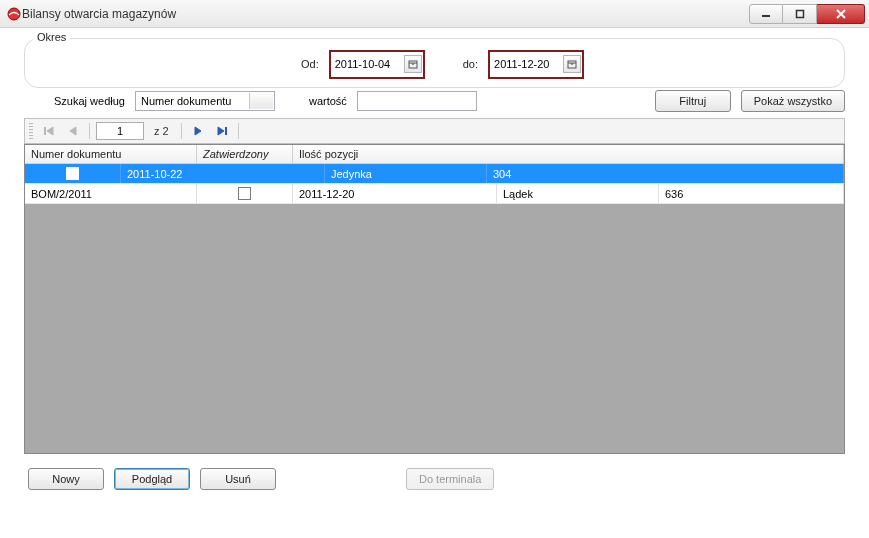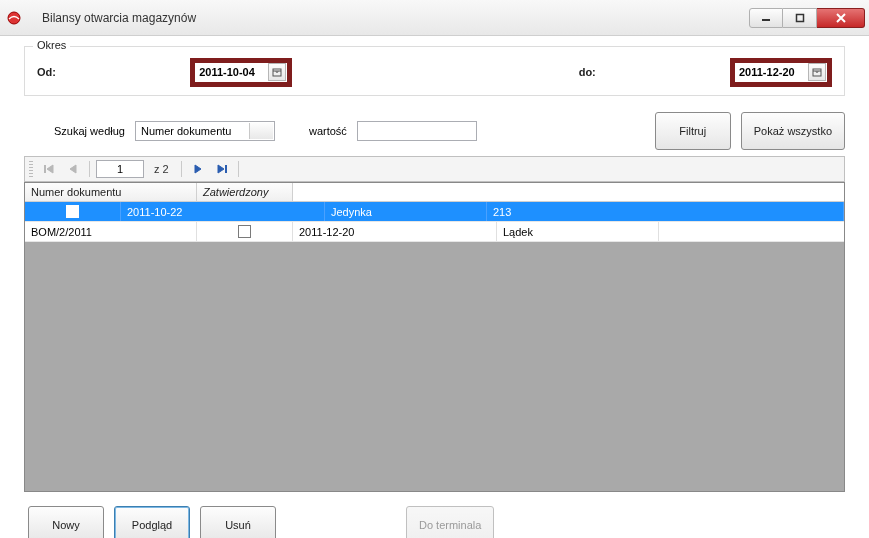--- a/index.html
+++ b/index.html
@@ -1,25 +1,25 @@
 <!DOCTYPE html>
 <html><head>
 <meta charset="utf-8">
 <style>
   * { box-sizing: border-box; }
   html, body { margin: 0; padding: 0; font-family: "Segoe UI", Tahoma, sans-serif; font-size: 11px; }
   body { background: #fff; width: 869px; height: 538px; overflow: hidden; }
 
   
   .titlebar {
-    height: 36px;
+    height: 28px;
     background: linear-gradient(#f8f8f8, #e8e8e8);
     border-bottom: 1px solid #cfcfcf;
     display: flex; align-items: center; padding: 0 4px 0 6px;
-    gap: 20px;
+    gap: 0;
   }
   .titlebar .app-icon { width: 16px; height: 16px; }
   .titlebar .title { flex: 1; color: #333; font-size: 12px; }
   .win-controls { display: flex; gap: 0; }
   .win-btn {
     width: 34px; height: 20px;
     border: 1px solid #b0b0b0;
     background: linear-gradient(#fdfdfd, #e3e3e3);
     display: flex; align-items: center; justify-content: center;
   }
@@ -32,37 +32,37 @@
     border-color: #8a1f1f;
   }
   .win-close svg path { stroke: #fff; }
 
   
   .content { padding: 10px 24px 12px 24px; }
 
   
   .groupbox {
     border: 1px solid #dcdcdc;
-    border-radius: 0;
+    border-radius: 14px;
     position: relative;
-    padding: 12px 12px 10px 12px;
-    margin-bottom: 14px;
+    padding: 12px 12px 10px 28px;
+    margin-bottom: 0;
   }
   .groupbox .legend {
     position: absolute; top: -8px; left: 8px;
     background: #fff; padding: 0 4px; color: #222;
   }
 
-  .period-row { display: flex; align-items: center; justify-content: space-between; gap: 20px; height: 26px; font-weight: bold; }
+  .period-row { display: flex; align-items: center; justify-content: center; gap: 10px; height: 26px; }
   .period-row .lbl { color: #222; }
 
   
   .datepicker {
     display: inline-flex; align-items: center;
-    border: 5px solid #7f1d1d;
+    border: 2px solid #7f1d1d;
     background: #fff;
     height: 29px;
   }
   .datepicker input {
     border: none; outline: none; font: inherit;
     width: 72px; padding: 0 4px;
   }
   .dp-btn {
     width: 18px; height: 18px; margin: 0 1px;
     border: 1px solid #b6b6b6;
@@ -83,21 +83,21 @@
     position: absolute; right: 1px; top: 1px; bottom: 1px; width: 16px;
     border-left: 1px solid #c8c8c8;
     background: linear-gradient(#fdfdfd, #e8e8e8);
     display: flex; align-items: center; justify-content: center;
   }
   .textbox {
     height: 20px; border: 1px solid #abadb3; background: #fff;
     padding: 0 4px; font: inherit; outline: none; width: 120px;
   }
   .btn {
-    height: 38px; min-width: 76px;
+    height: 22px; min-width: 76px;
     border: 1px solid #8a8a8a; border-radius: 3px;
     background: linear-gradient(#fdfdfd, #e6e6e6);
     padding: 0 12px; color: #222; font: inherit;
     display: inline-flex; align-items: center; justify-content: center;
     cursor: default;
   }
   .btn.focus {
     border-color: #3c7fb1;
     box-shadow: inset 0 0 0 1px #7cb7e3;
   }
@@ -274,37 +274,39 @@
           <line x1="10" y1="2" x2="10" y2="10" stroke-width="2"></line>
         </svg>
     </span>
     <span class="pager-sep"></span>
   </div>
 
   <div class="grid-wrap">
     <div class="grid-head">
       <div class="gh col-doc">Numer dokumentu</div>
       <div class="gh col-ok">Zatwierdzony</div>
+      <div class="gh col-qty">Ilość pozycji</div>
     </div>
     <div class="grid-body" id="grid-body">
         <div class="grow selected">
           <div class="gc col-ok">
             <span class="chk checked"></span>
           </div>
           <div class="gc col-date">2011-10-22</div>
           <div class="gc col-mag">Jedynka</div>
-          <div class="gc col-qty">213</div>
+          <div class="gc col-qty">304</div>
         </div>
         <div class="grow">
           <div class="gc col-doc">BOM/2/2011</div>
           <div class="gc col-ok">
             <span class="chk"></span>
           </div>
           <div class="gc col-date">2011-12-20</div>
           <div class="gc col-mag">Lądek</div>
+          <div class="gc col-qty">636</div>
         </div>
       </div>
   </div>
 
   <div class="bottom-row">
     <span class="btn">Nowy</span>
     <span class="btn focus">Podgląd</span>
     <span class="btn">Usuń</span>
     <span style="width:110px"></span>
     <span class="btn disabled">Do terminala</span>

